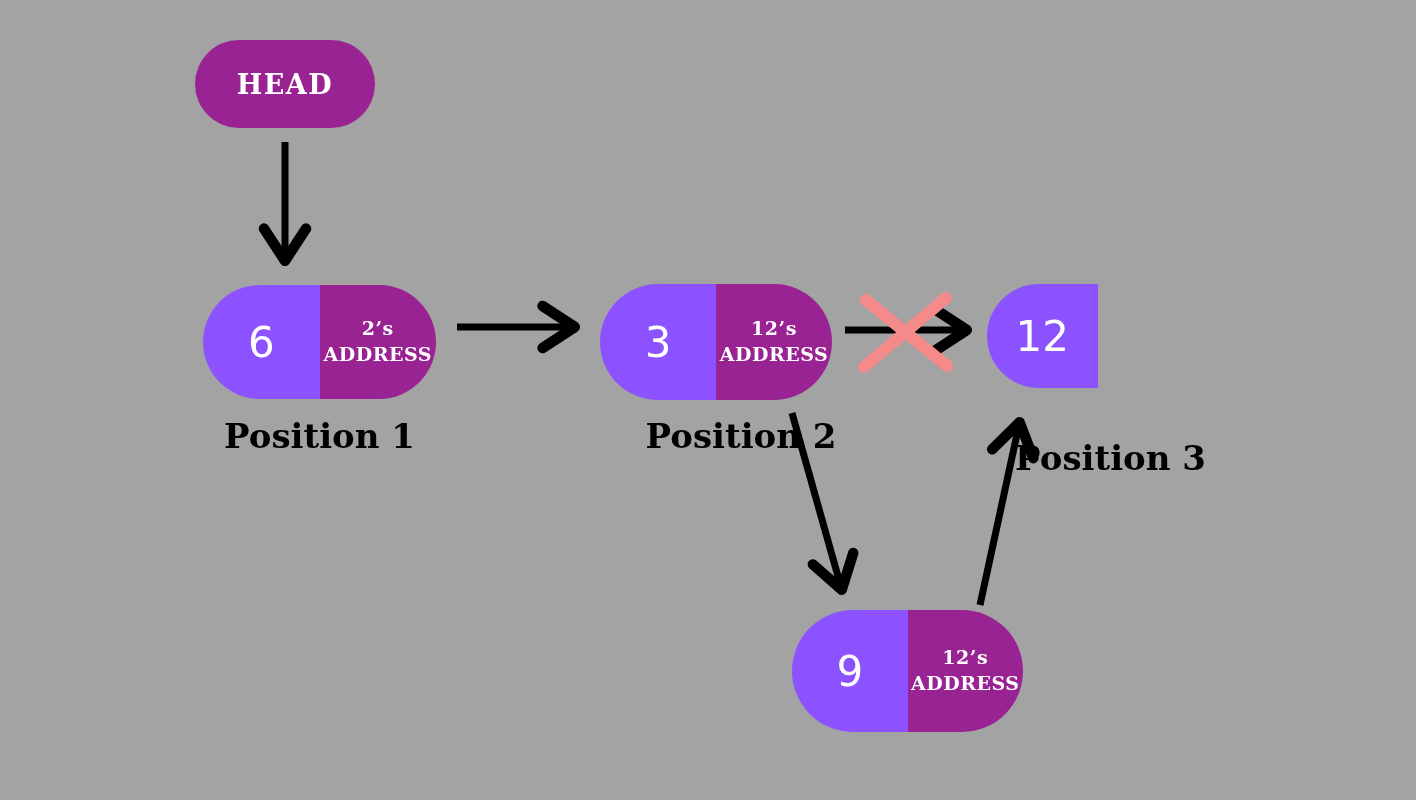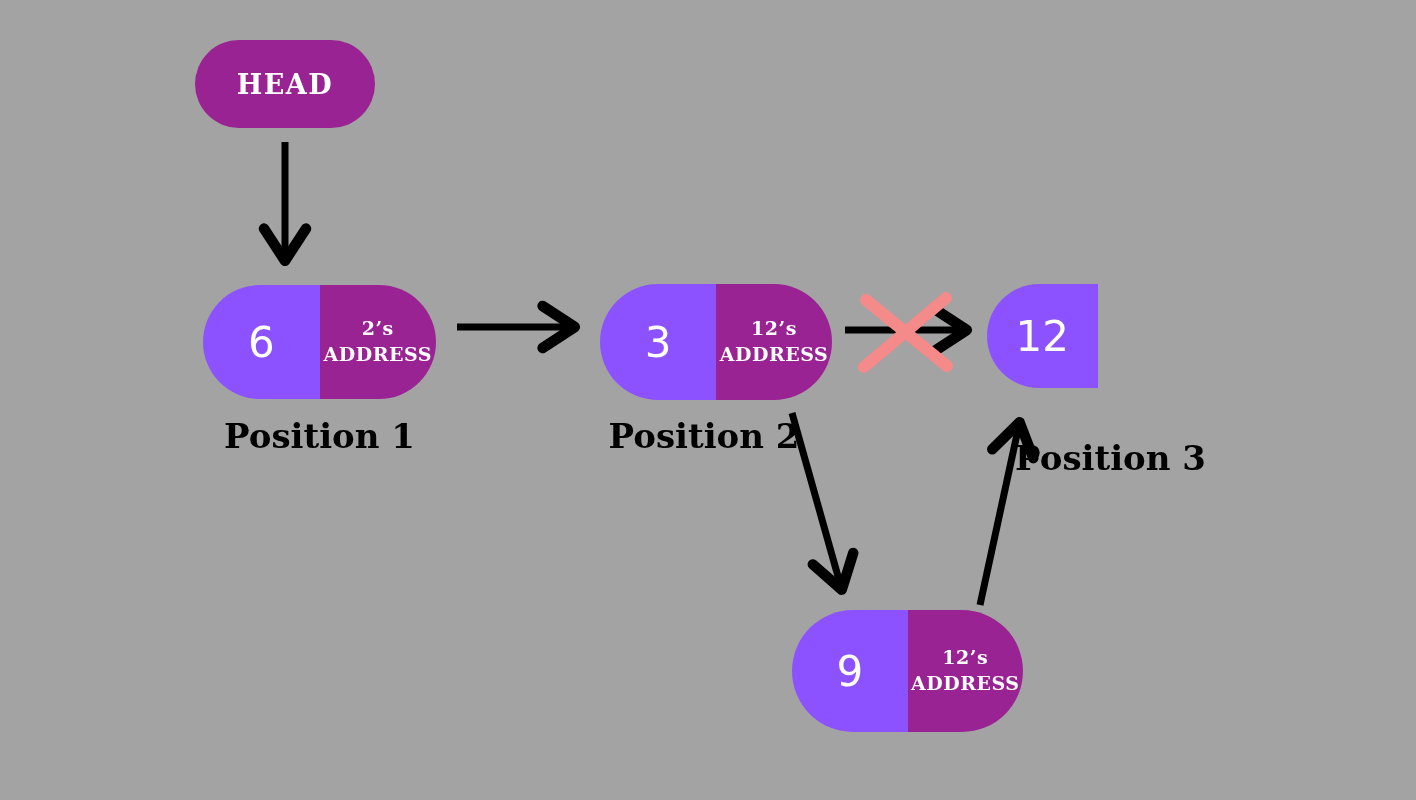--- a/index.html
+++ b/index.html
@@ -104,21 +104,21 @@
 
   <div class="node" style="left:600px; top:284px; width:232px; height:116px;">
     <div class="half value">
       <span>3</span>
     </div>
     <div class="half pointer">
       <div>12’s</div>
       <div>ADDRESS</div>
     </div>
   </div>
-  <div class="pos-label" style="left:588px; top:416px; width:232px;">Position 2</div>
+  <div class="pos-label" style="left:625px; top:416px; width:232px;">Position 2</div>
 
   <div class="node" style="left:987px; top:284px; width:221px; height:104px;">
     <div class="half value">
       <span>12</span>
     </div>
   </div>
   <div class="pos-label" style="left:1000px; top:438px; width:221px;">Position 3</div>
 
   <div class="node" style="left:792px; top:610px; width:231px; height:122px;">
     <div class="half value">

